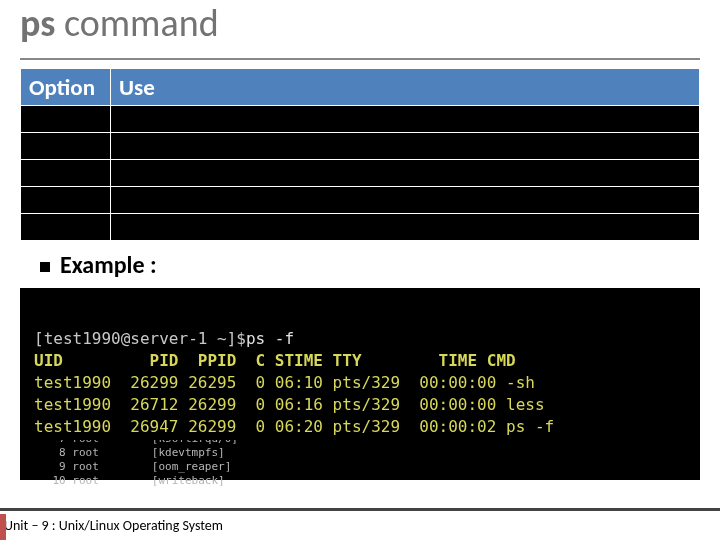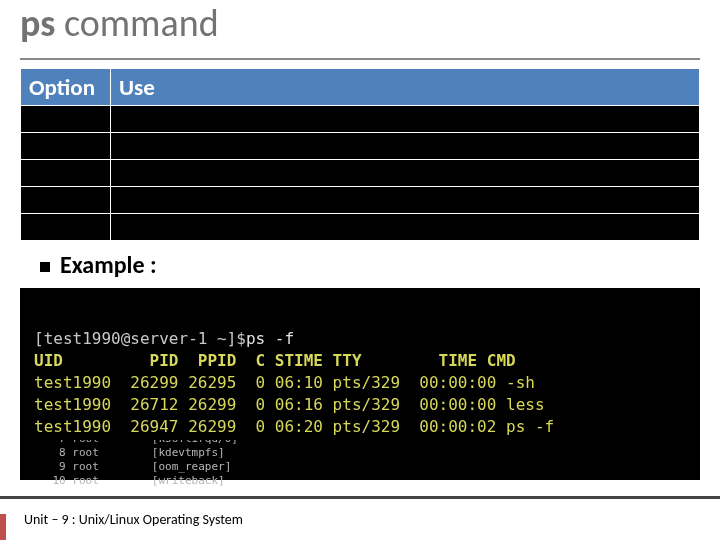--- a/index.html
+++ b/index.html
@@ -125,27 +125,27 @@
   .term-overlay .cmd    { color: #e0e0e0; }
   .term-overlay .hdr    { color: #d7d75a; font-weight: 600; }
   .term-overlay .row    { color: #d7d75a; }
 
   
   .footer {
     position: absolute;
     left: 0;
     right: 0;
     bottom: 0;
-    height: 44px;
+    height: 32px;
     border-top: 3px solid #444;
     background: #fff;
     display: flex;
     justify-content: space-between;
     align-items: center;
-    padding: 0 24px;
+    padding: 0 4px;
     box-sizing: border-box;
     font-size: 14px;
   }
   .footer .side-tab {
     position: absolute;
     left: 0;
     bottom: 0;
     width: 6px;
     height: 26px;
     background: #c0504d;

